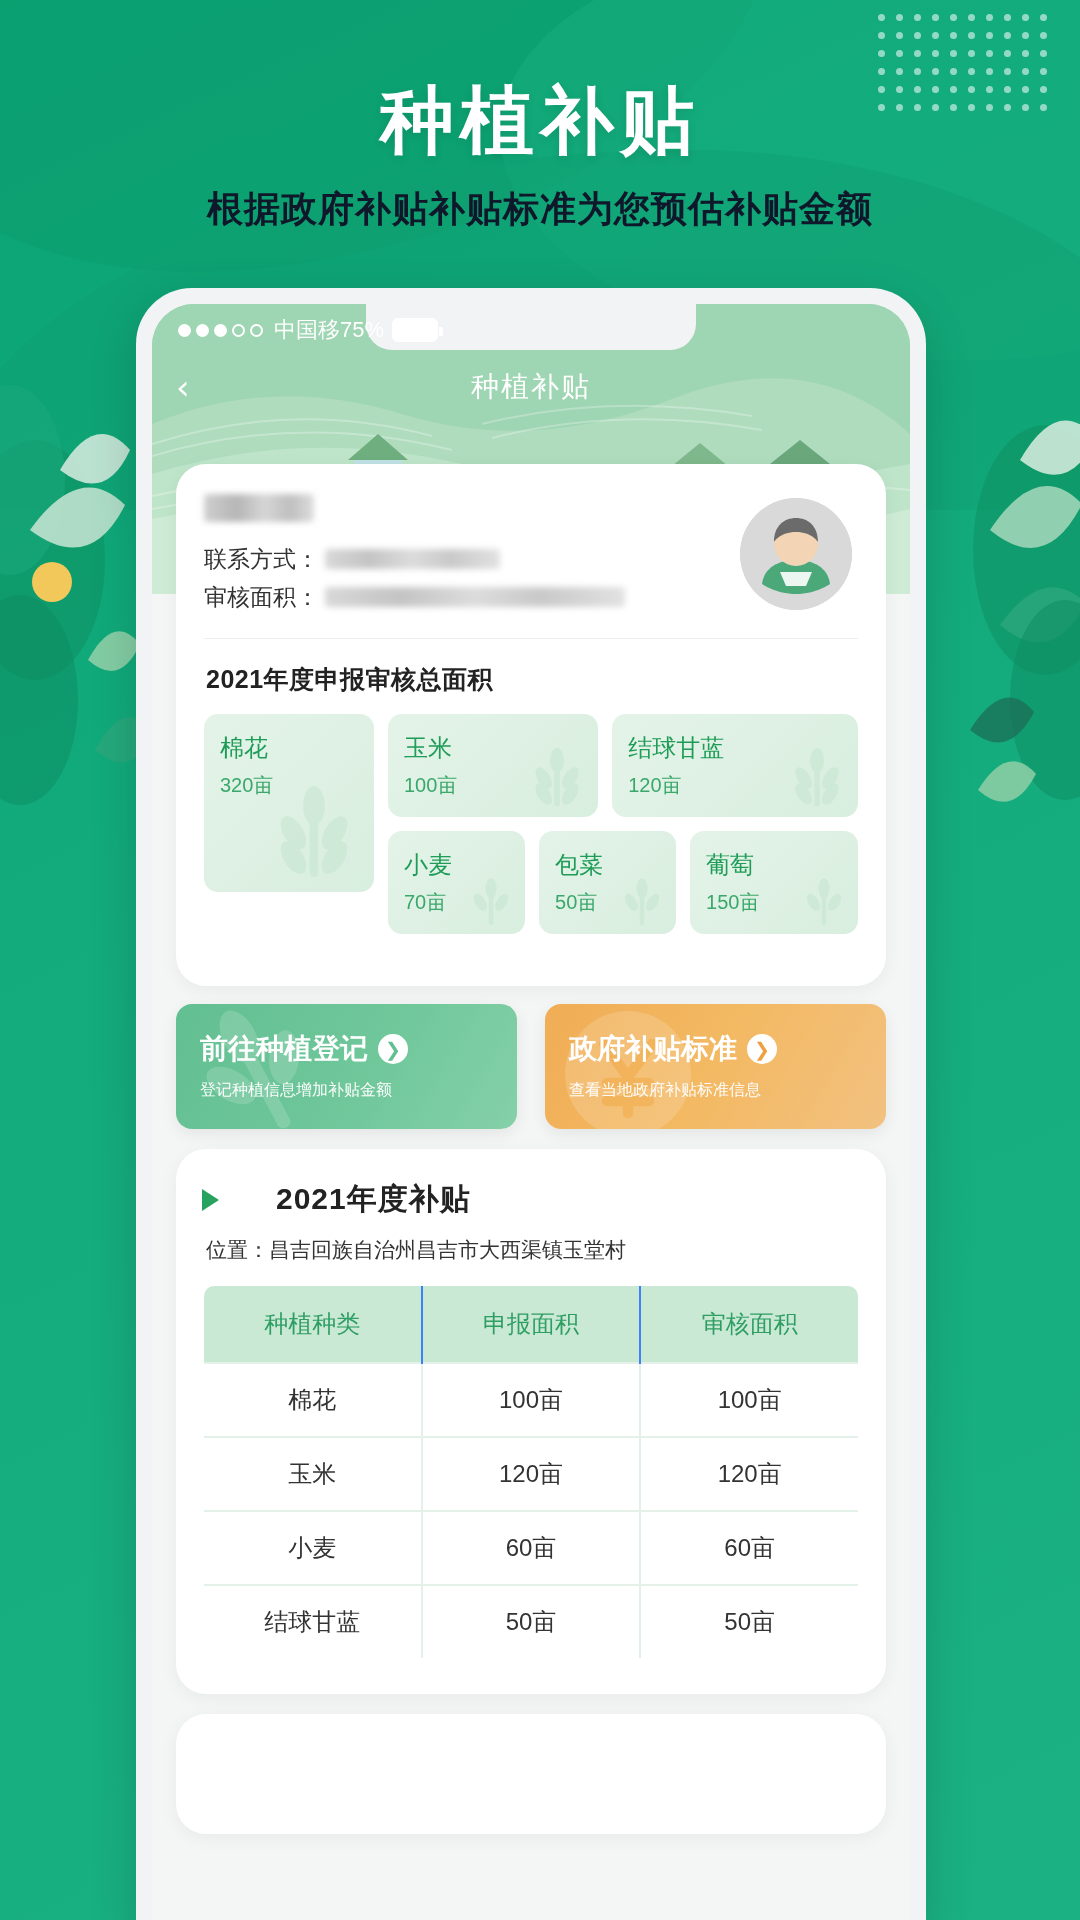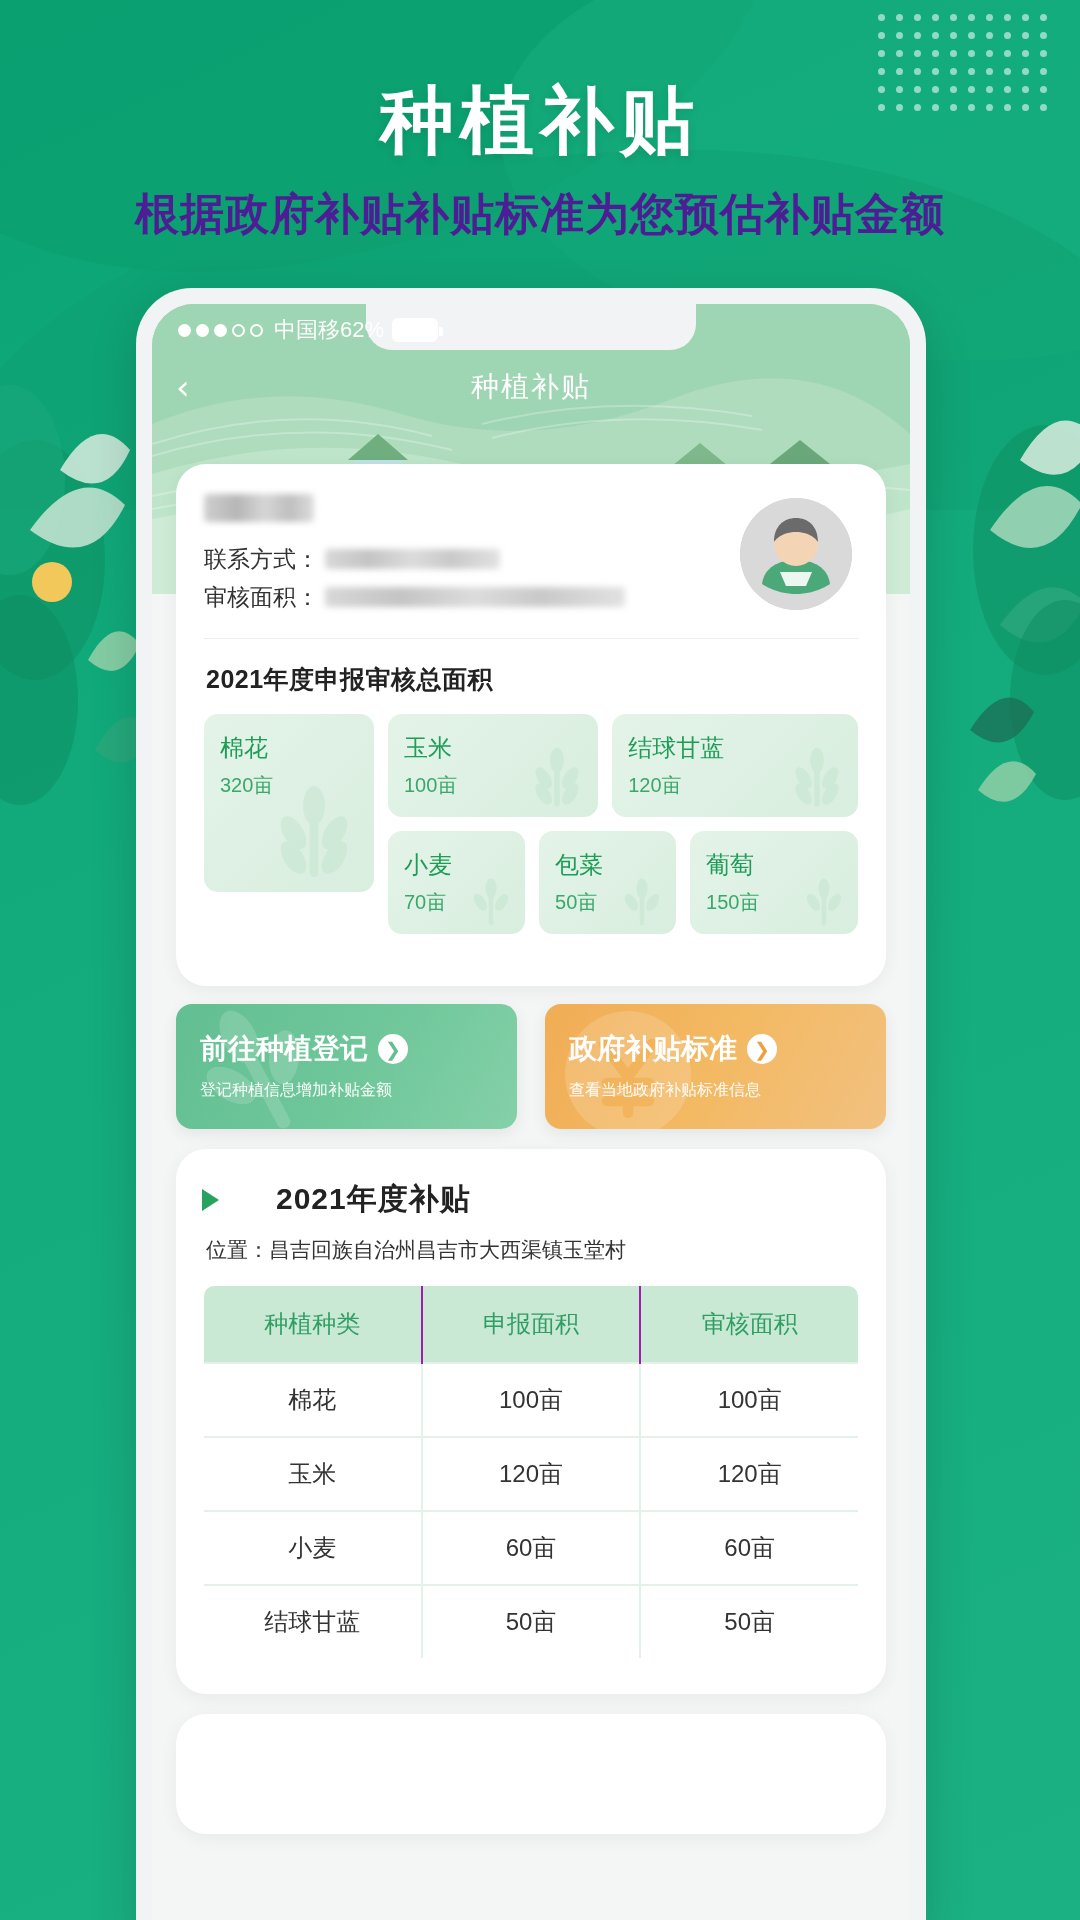--- a/index.html
+++ b/index.html
@@ -53,21 +53,21 @@
 
   
   #hero-text { position: absolute; top: 78px; left: 0; right: 0; text-align: center; z-index: 6; }
   #hero-title {
     color: #fff; font-size: 74px; font-weight: bold;
     letter-spacing: 6px; line-height: 1.15;
     text-shadow: 0 3px 10px rgba(0,0,0,.10);
   }
   #hero-subtitle {
     margin-top: 22px;
-    color: #4c1d95; font-size: 44px; font-weight: bold; letter-spacing: 1px;
+    color: #0f172a; font-size: 36px; font-weight: bold; letter-spacing: 1px;
   }
 
   
   #decor-left, #decor-right {
     position: absolute; top: 230px; z-index: 3; pointer-events: none;
   }
   #decor-left { left: 0; width: 230px; height: 620px; }
   #decor-right { right: 0; width: 230px; height: 620px; }
 
   
@@ -217,21 +217,21 @@
   }
   #subsidy-year { font-size: 30px; font-weight: bold; color: #222; letter-spacing: 1px; margin-left: 45px; }
   #subsidy-loc { font-size: 21px; color: #333; margin: 16px 0 20px 4px; }
 
   table#subsidy-table {
     width: 100%; border-collapse: collapse;
     border: 2px solid #b9e3c9; border-radius: 12px; overflow: hidden;
   }
   #subsidy-table th {
     background: #c9e9d5; color: #2f9e63; font-size: 24px; font-weight: normal;
-    padding: 22px 0; border-right: 2px solid #a21caf;
+    padding: 22px 0; border-right: 2px solid #3b82f6;
   }
   #subsidy-table th:last-child { border-right: none; text-align: center; }
   #subsidy-table td {
     text-align: center; font-size: 24px; color: #333;
     padding: 20px 0; border-right: 2px solid #e3f1e8; border-top: 2px solid #e3f1e8;
   }
   #subsidy-table td:last-child { border-right: none; }
 
   #bottom-card { margin-top: 20px; height: 120px; }
 </style>
@@ -389,21 +389,21 @@
     <div id="status-bar">
       <div id="status-left">
         <span class="sig-dot on"></span>
         <span class="sig-dot on"></span>
         <span class="sig-dot on"></span>
         <span class="sig-dot off"></span>
         <span class="sig-dot off"></span>
         <span id="carrier-name">中国移</span>
       </div>
       <div id="status-right">
-        <span id="battery-pct">62%</span>
+        <span id="battery-pct">75%</span>
         <span id="battery-icon"></span>
       </div>
     </div>
 
     <div id="nav-bar">
       <div id="nav-back">‹</div>
       <div id="nav-title">种植补贴</div>
     </div>
 
     <div id="app-body">

